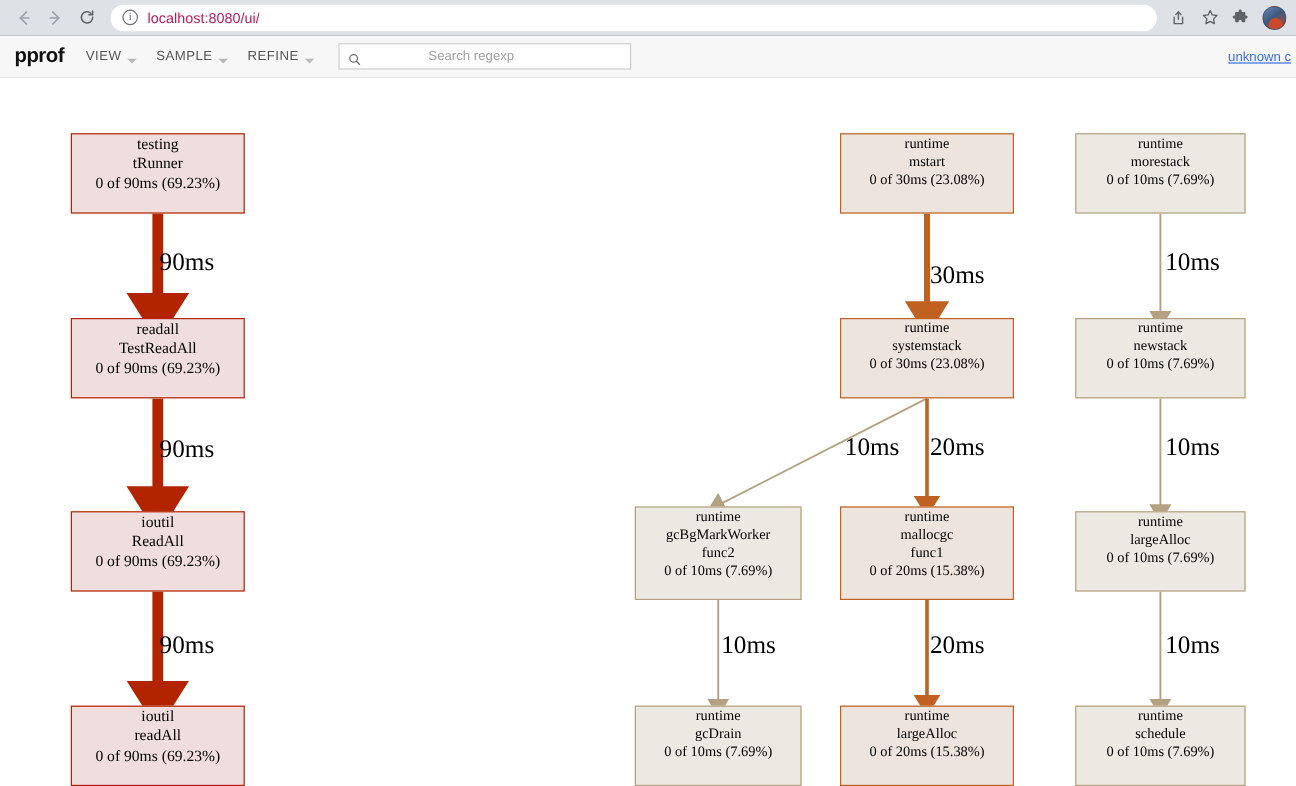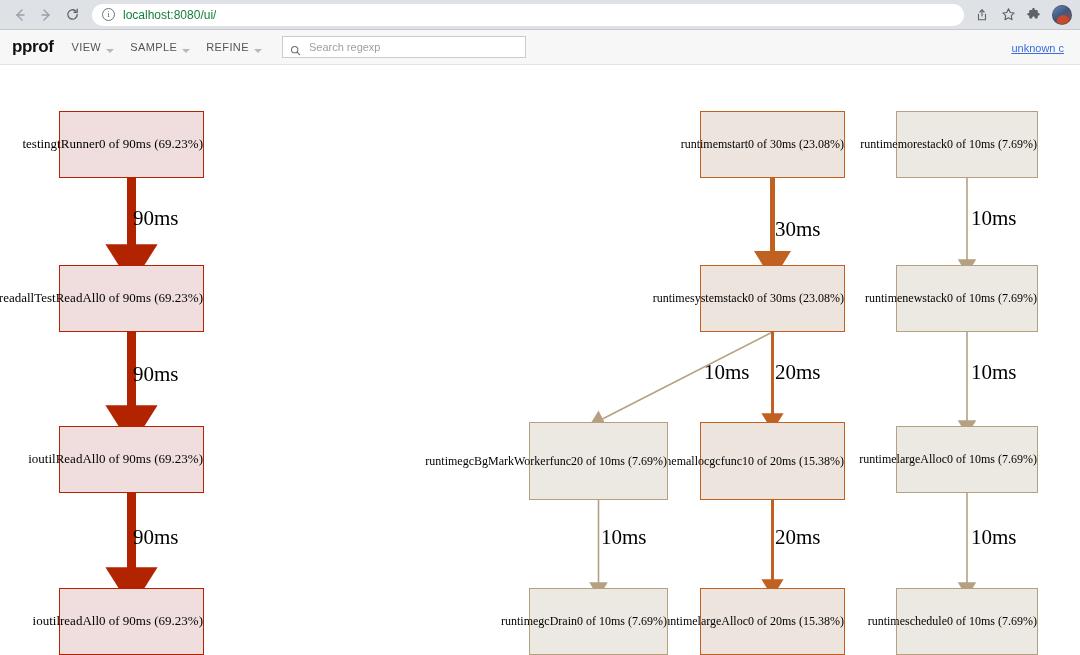--- a/index.html
+++ b/index.html
@@ -50,21 +50,21 @@
     color: #5f6368;
     font-size: 9px;
     line-height: 11px;
     text-align: center;
     margin-right: 8px;
     font-family: "Liberation Serif", serif;
     flex: 0 0 auto;
   }
   .omnibox .url {
     font-size: 12px;
-    color: #15803d;
+    color: #be185d;
     white-space: nowrap;
     overflow: hidden;
   }
   .bar-right {
     display: flex; align-items: center; gap: 2px;
     flex: 0 0 auto;
   }
   .bar-icon {
     width: 24px; height: 24px;
     display: flex; align-items: center; justify-content: center;
@@ -137,25 +137,26 @@
     color: #6b6b6b;
   }
   .search-box input {
     border: 0;
     outline: 0;
     font-size: 11px;
     color: #333;
     width: 100%;
     font-family: "Liberation Sans", sans-serif;
     background: transparent;
+    margin-left: 48px;
   }
   .search-box input::placeholder { color: #a0a0a0; }
   .header-link {
     position: absolute;
-    right: 16px;
+    right: 4px;
     top: 12px;
     font-size: 11px;
     color: #3b6ce0;
     text-decoration: underline;
     white-space: nowrap;
     text-align: right;
   }
 
   
   .graph {
@@ -172,23 +173,23 @@
     pointer-events: none;
   }
   .node {
     position: absolute;
     border: 1.5px solid #888;
     background: #eee;
     font-family: "Liberation Serif", serif;
     font-size: 13px;
     color: #000;
     display: flex;
-    flex-direction: row;
-    align-items: center;
-    justify-content: flex-end;
+    flex-direction: column;
+    align-items: center;
+    justify-content: flex-start;
     line-height: 1.25;
     text-align: center;
     white-space: nowrap;
   }
   .node .ln { display: block; }
   .edge-label {
     position: absolute;
     font-family: "Liberation Serif", serif;
     font-size: 21px;
     color: #000;

